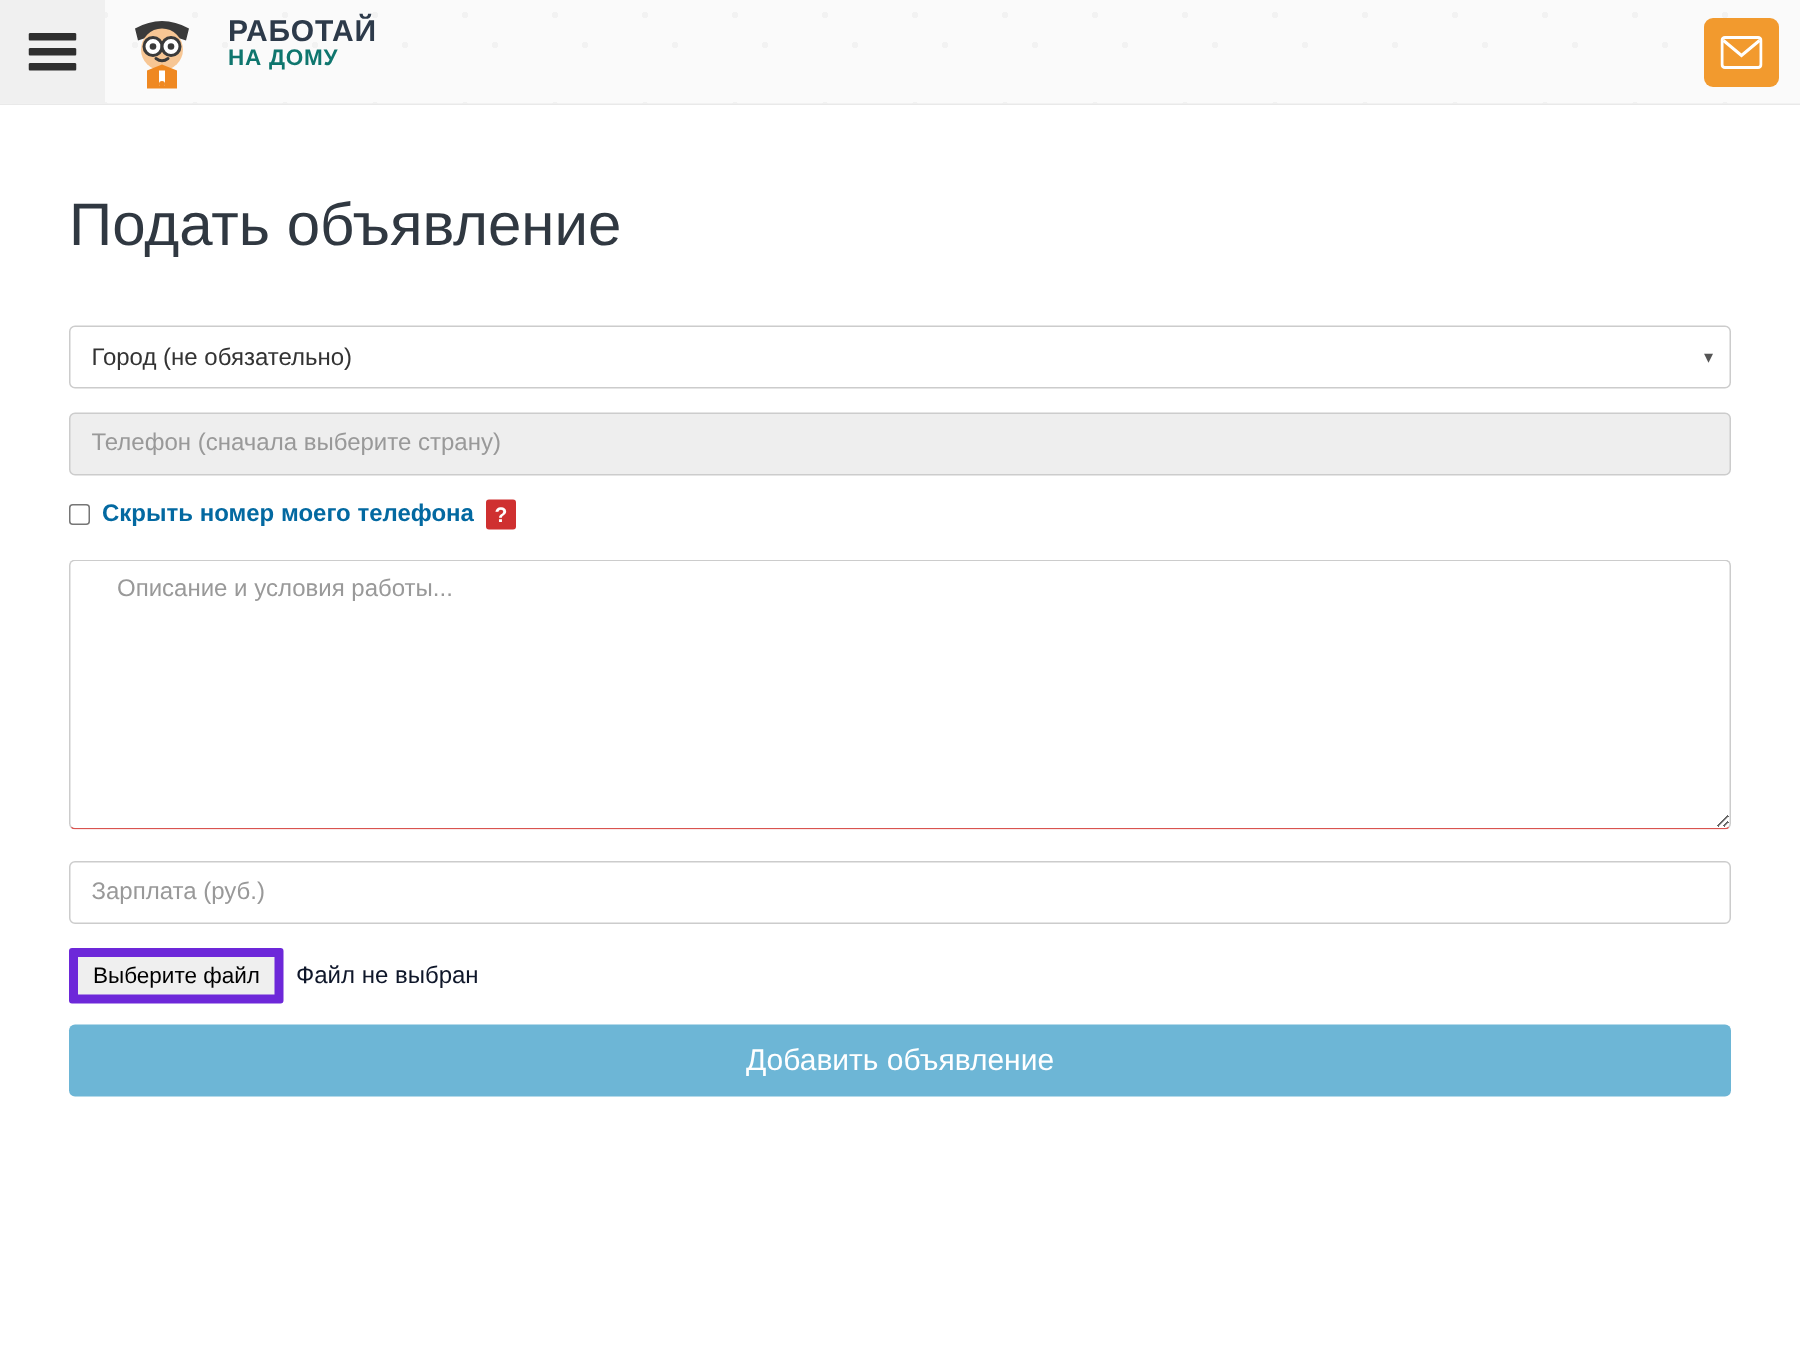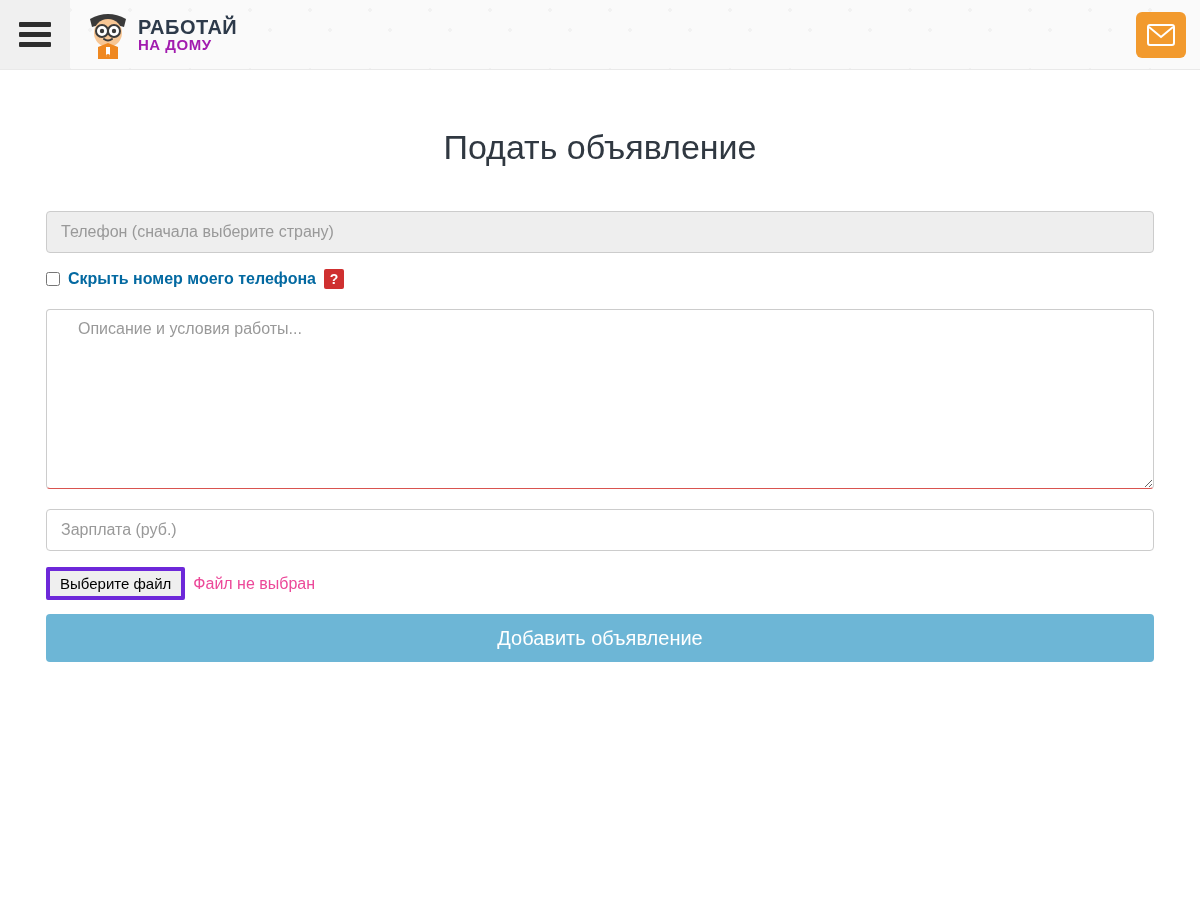--- a/index.html
+++ b/index.html
@@ -35,41 +35,40 @@
     display: flex;
     align-items: center;
     justify-content: center;
     background: #f0f0f0;
     cursor: pointer;
     z-index: 1;
   }
   .menu-btn svg { width: 32px; height: 26px; }
   .logo {
     display: flex;
-    align-items: center;
     margin-left: 14px;
     z-index: 1;
-    gap: 6px;
+    gap: 20px;
   }
   .logo-face {
     width: 48px; height: 48px;
     position: relative;
   }
   .logo-text { line-height: 1; }
   .logo-line1 {
     font-weight: 900;
     font-size: 20px;
     color: #2d3a4a;
     letter-spacing: 0.5px;
     font-family: Arial, sans-serif;
   }
   .logo-line2 {
     font-weight: 800;
     font-size: 15px;
-    color: #a21caf;
+    color: #0f766e;
     letter-spacing: 0.5px;
     font-family: Arial, sans-serif;
   }
   .mail-btn {
     position: absolute;
     right: 14px;
     top: 12px;
     width: 50px;
     height: 46px;
     background: #f29a2e;
@@ -82,22 +81,21 @@
   }
   .mail-btn svg { width: 28px; height: 22px; }
 
   
   .container {
     max-width: 1108px;
     margin: 0 auto;
     padding: 0 0 20px 0;
   }
   h1.page-title {
-    text-align: center;
-    font-size: 34px;
+    font-size: 40px;
     font-weight: 400;
     color: #303841;
     margin: 58px 0 44px 0;
   }
   .form-group { margin-bottom: 16px; }
   .select-wrap, .input-wrap {
     position: relative;
   }
   select.form-control, input.form-control, textarea.form-control {
     width: 100%;
@@ -168,29 +166,29 @@
   .salary-input { width: 552px; }
   .file-row {
     display: flex;
     align-items: center;
     gap: 8px;
     margin: 6px 0 14px 0;
   }
   .file-btn {
     font-size: 15px;
     padding: 4px 10px;
-    border: 4px solid #6d28d9;
+    border: 6px solid #6d28d9;
     background: #efefef;
     border-radius: 2px;
     cursor: pointer;
     font-family: inherit;
   }
   .file-status {
     font-size: 16px;
-    color: #ec4899;
+    color: #0f172a;
   }
   .submit-btn {
     width: 100%;
     height: 48px;
     background: #6db6d6;
     border: none;
     border-radius: 4px;
     color: #fff;
     font-size: 20px;
     font-weight: 500;
@@ -239,20 +237,25 @@
       <rect x="1" y="1" width="26" height="20" rx="2" fill="none" stroke="#fff" stroke-width="2"></rect>
       <path d="M2 3 L14 13 L26 3" fill="none" stroke="#fff" stroke-width="2"></path>
     </svg>
   </div>
 </div>
 
 <div class="container">
   <h1 class="page-title">Подать объявление</h1>
 
 
+  <div class="form-group select-wrap">
+    <select class="form-control">
+      <option>Город (не обязательно)</option>
+    </select>
+  </div>
 
   <div class="form-group input-wrap">
     <input class="form-control" type="text" disabled="" placeholder="Телефон (cначала выберите страну)" style="">
   </div>
 
   <div class="checkbox-row">
     <input type="checkbox" id="hidephone" style="">
     <label for="hidephone">Скрыть номер моего телефона</label>
     <span class="help-badge">?</span>
   </div>

